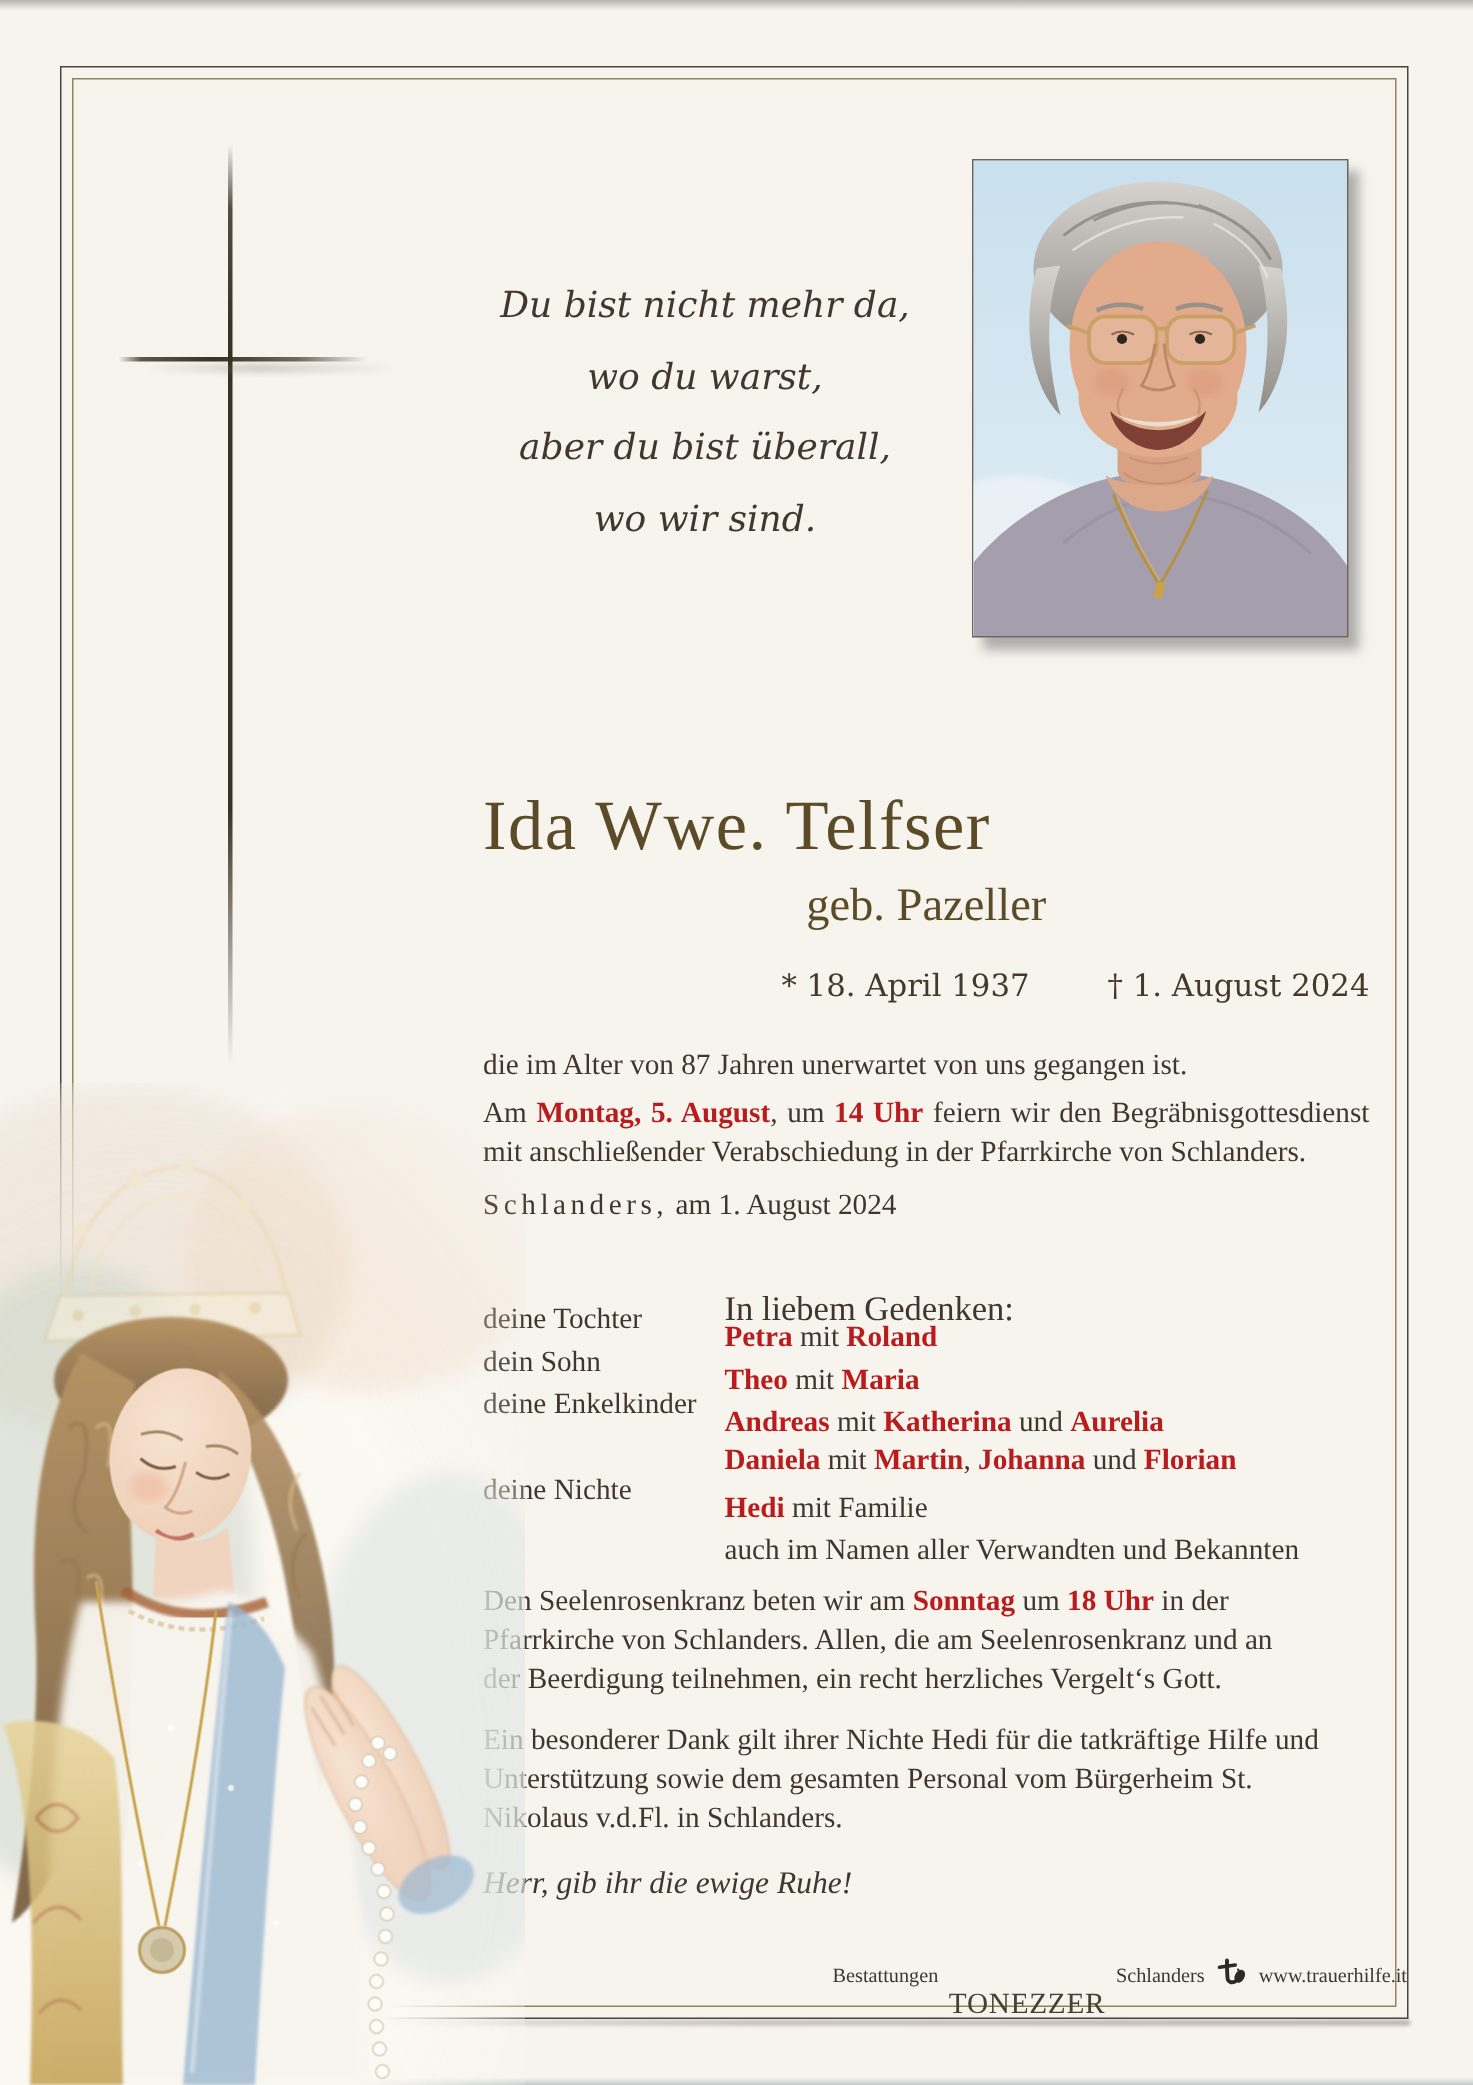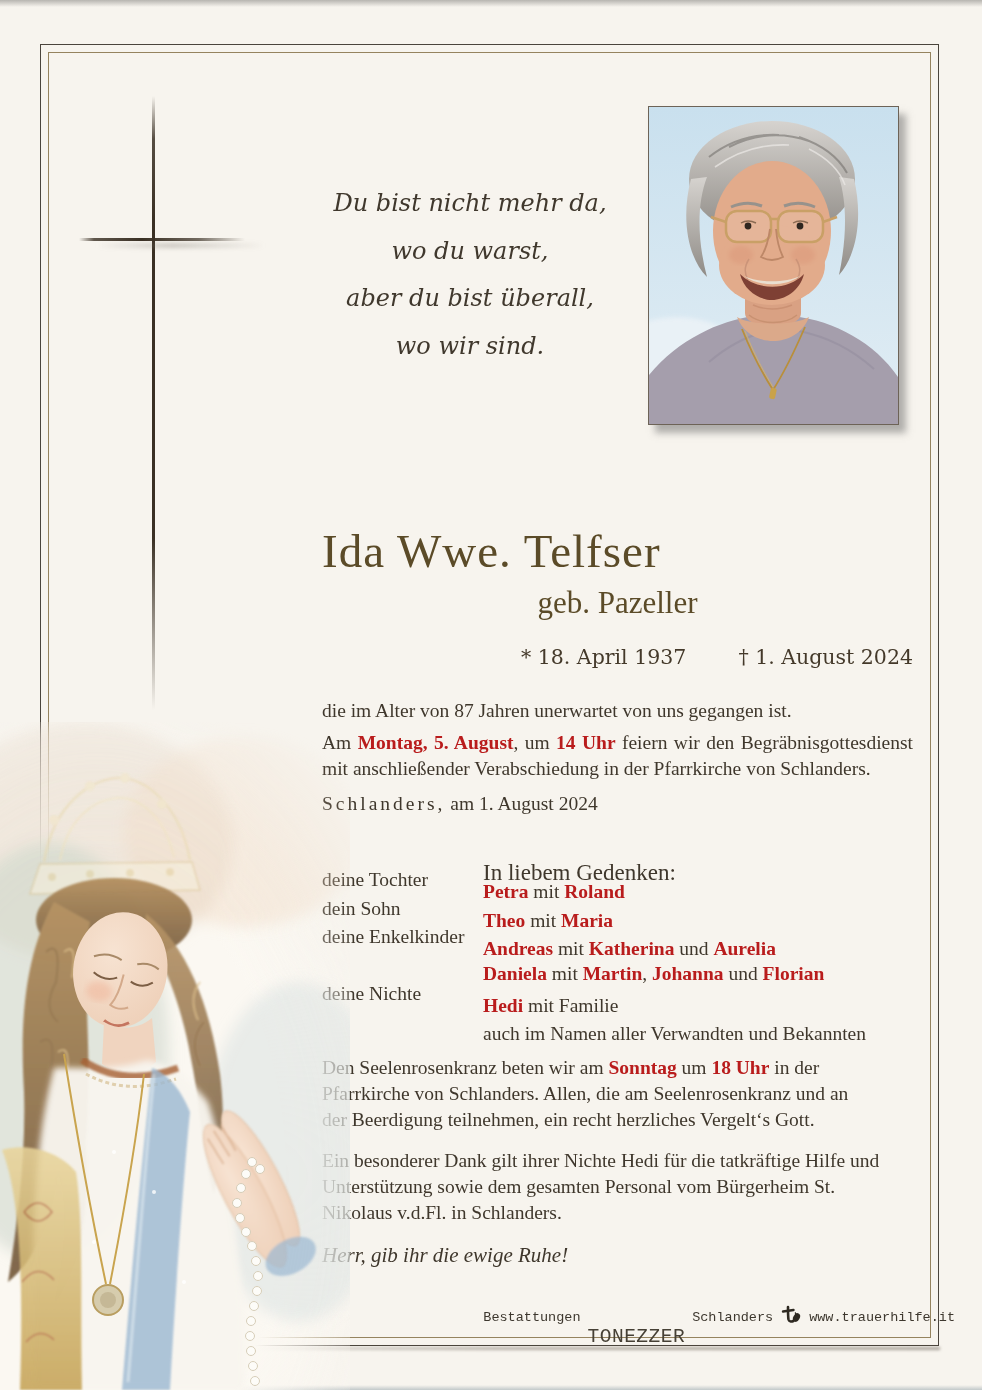--- a/index.html
+++ b/index.html
@@ -51,22 +51,22 @@
   .place-date .sp{letter-spacing:3px;}
   .gedenken{position:absolute;left:483px;top:830px;font-size:23px;margin-top:30px;}
   .fam-row{position:absolute;left:322px;width:591px;font-size:19.5px;}
   .fam-label{position:absolute;left:0;top:0;}
   .fam-value{position:absolute;left:161px;top:12px;width:430px;}
   .p-rosary{position:absolute;left:322px;top:1055px;width:548px;font-size:19.5px;line-height:26px;}
   .p-thanks{position:absolute;left:322px;top:1148px;width:560px;font-size:19.5px;line-height:26px;}
   .closing{position:absolute;left:322px;top:1243px;font-size:21px;font-style:italic;}
   .b{font-weight:700;color:#b91c1c;}
   
-  .footer{position:absolute;right:59px;top:1305px;height:24px;display:flex;align-items:center;gap:7px;
-    font-family:Liberation Mono, monospace;color:#3d372e;}
+  .footer{position:absolute;right:76px;top:1305px;height:24px;display:flex;align-items:center;gap:7px;
+    font-family:Liberation Serif, serif;color:#3d372e;}
   .f-small{font-size:13.5px;}
   .f-brand{font-size:19.5px;letter-spacing:.5px;font-weight:400;color:#464035;margin-top:40px;}
   .f-site{font-size:13.5px;}
   
   .madonna{position:absolute;left:-6px;top:722px;width:356px;height:668px;
     background:radial-gradient(100% 88% at 30% 68%, #fbf8f2 52%, rgba(251,248,242,0) 86%);
     -webkit-mask-image:radial-gradient(115% 95% at 28% 72%, #000 55%, rgba(0,0,0,.85) 68%, rgba(0,0,0,0) 93%);
     mask-image:radial-gradient(115% 95% at 28% 72%, #000 55%, rgba(0,0,0,.85) 68%, rgba(0,0,0,0) 93%);}
   .madonna svg{display:block;}
 </style>

